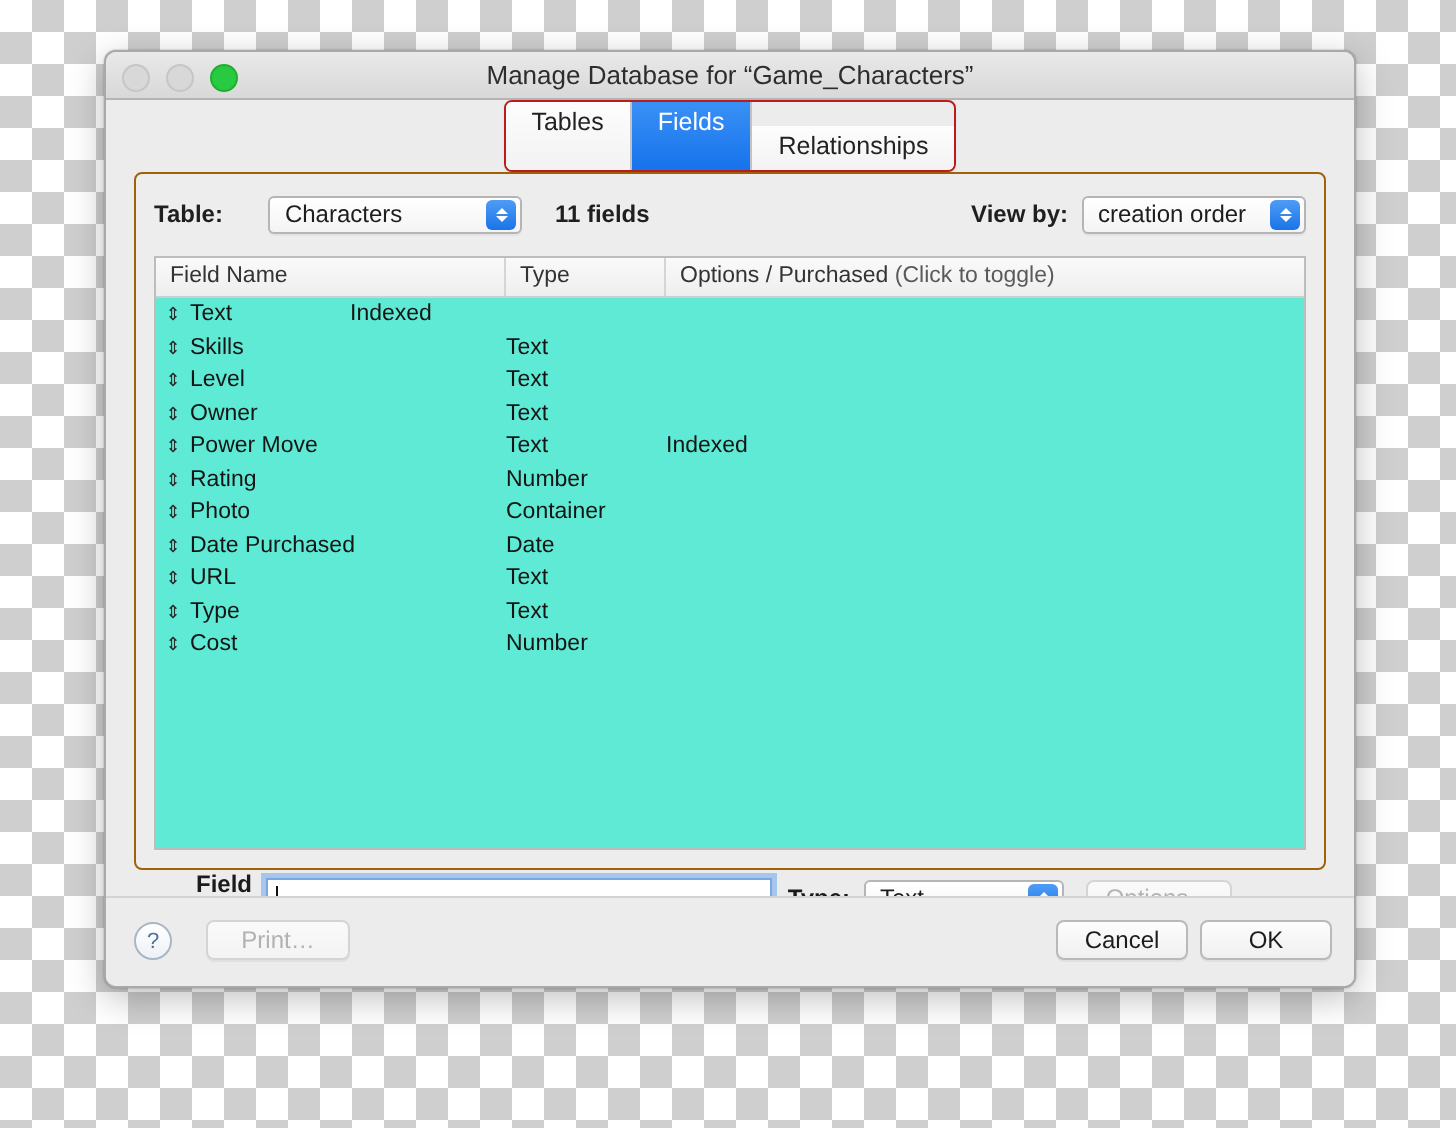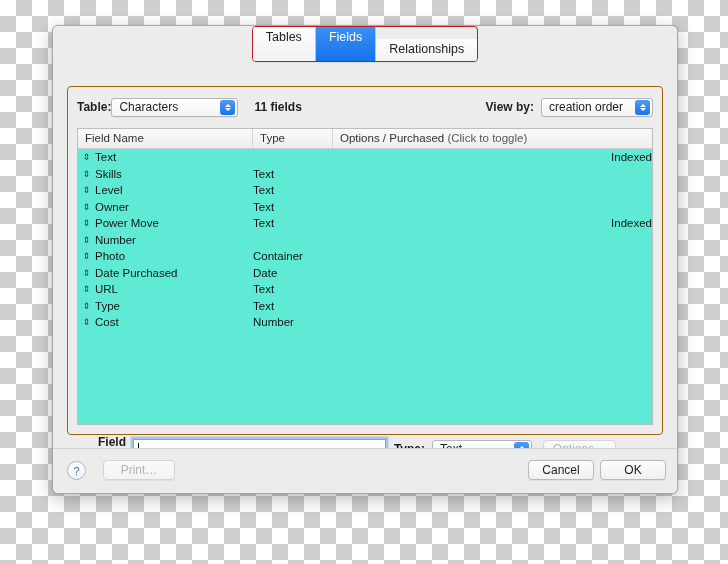--- a/index.html
+++ b/index.html
@@ -147,21 +147,21 @@
     align-items: center;
     font-size: 11.5px;
     color: #151515;
   }
   .row .sortdot {
     width: 17px; text-align: center;
     font-size: 9px; color: #2a2a2a; line-height: 16px;
   }
   .row .c1 { width: 158px; }
   .row .c2 { width: 80px; }
-  .row .c3 { flex: 1; text-align: right; }
+  .row .c3 { flex: 1; }
 
   
   .formarea { position: absolute; left: 14px; top: 412px; width: 594px; }
   .formrow { display: flex; align-items: center; height: 22px; margin-bottom: 6px; }
   .formlabel {
     width: 66px; text-align: right; padding-right: 7px;
     font-size: 12px; color: #1b1b1b; font-weight: bold;
     box-sizing: border-box;
   }
   .textfield {
@@ -221,34 +221,42 @@
   }
   .footer .print { position: absolute; left: 50px; top: 11px; width: 72px; height: 20px; }
   .footer .cancel { position: absolute; right: 83px; top: 11px; width: 66px; height: 20px; }
   .footer .ok { position: absolute; right: 11px; top: 11px; width: 66px; height: 20px; }
 </style>
 </head>
 <body>
 
 <div id="window">
 
+  <div class="titlebar">
+    <div class="lights">
+      <div class="light close"></div>
+      <div class="light min"></div>
+      <div class="light zoom"></div>
+    </div>
+    <div class="title">Manage Database for “Game_Characters”</div>
+  </div>
 
   <div class="tabrow">
     <div class="segmented">
       <div class="seg">Tables</div>
       <div class="seg active">Fields</div>
       <div class="seg">Relationships</div>
     </div>
   </div>
 
   <div class="panel">
 
     <div class="toolrow">
       <span class="lbl bold">Table:</span>
-      <div class="popup" style="width:127px; margin-left:0;">
+      <div class="popup" style="width:127px; margin-left:23px;">
         <span>Characters</span>
         <span class="arrows">
           <span class="up"></span>
             <span class="dn"></span>
         </span>
       </div>
       <span class="lbl bold" style="margin-left:16px;">11 fields</span>
       <span class="lbl bold" style="margin-left:auto;">View by:</span>
       <div class="popup" style="width:112px; margin-left:7px;">
         <span>creation order</span>
@@ -293,20 +301,21 @@
             <div class="c3"></div>
           </div>
           <div class="row">
             <div class="sortdot">⇕</div>
             <div class="c1">Power Move</div>
             <div class="c2">Text</div>
             <div class="c3">Indexed</div>
           </div>
           <div class="row">
             <div class="sortdot">⇕</div>
+            <div class="c1">Rating</div>
             <div class="c2">Number</div>
             <div class="c3"></div>
           </div>
           <div class="row">
             <div class="sortdot">⇕</div>
             <div class="c1">Photo</div>
             <div class="c2">Container</div>
             <div class="c3"></div>
           </div>
           <div class="row">

